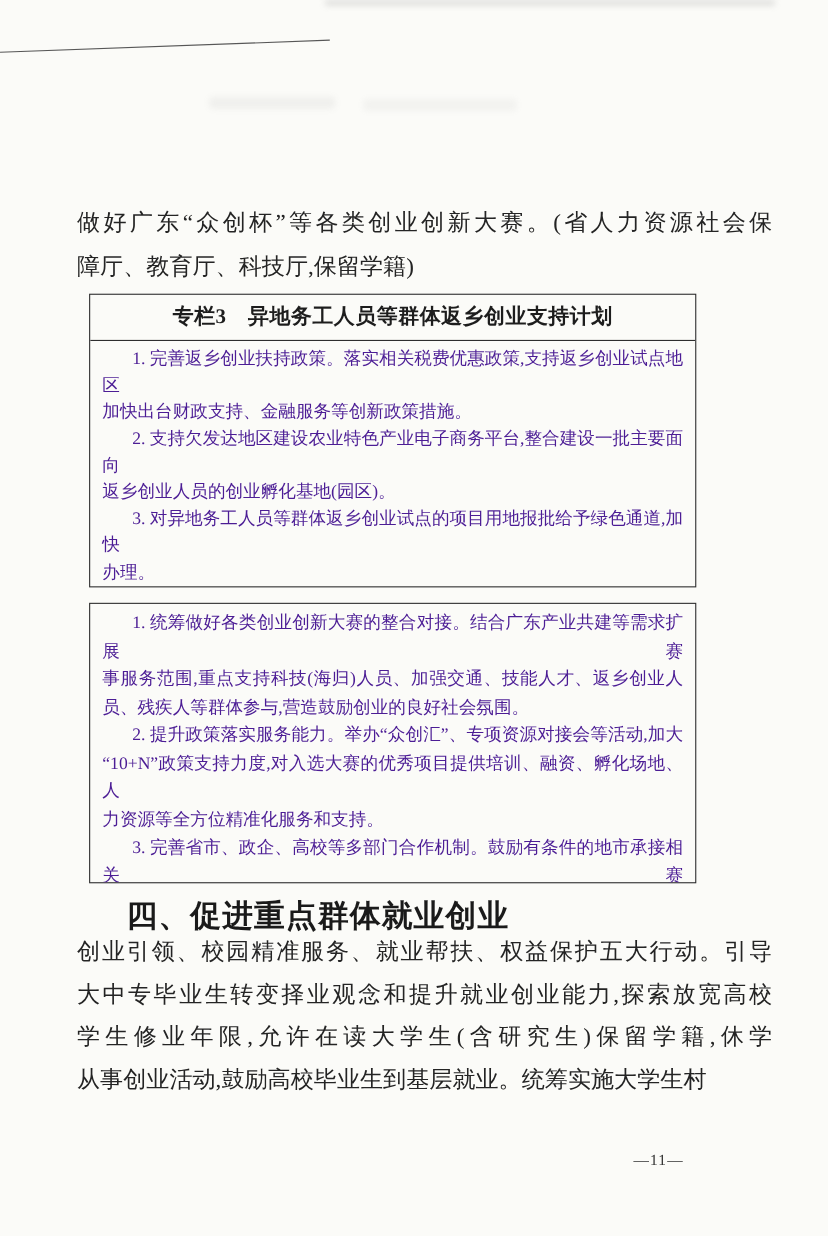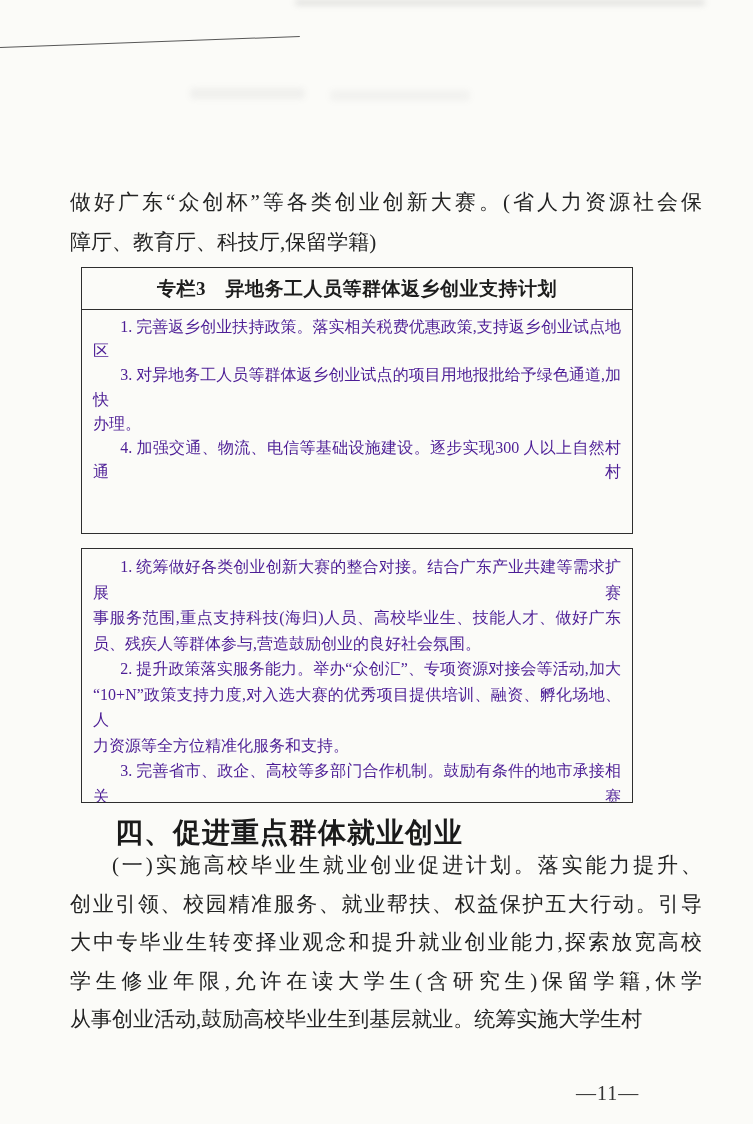--- a/index.html
+++ b/index.html
@@ -58,21 +58,21 @@
     color: #1a1a1a;
   }
 
   .body-para {
     position: absolute; left: 70px; top: 846px; width: 632px;
     font-size: 21px; line-height: 38.5px; color: #242424;
   }
 
   .page-number {
     position: absolute; left: 576px; top: 1048px;
-    font-size: 20px; letter-spacing: 1px; color: #333; margin-top: 34px;
+    font-size: 14px; letter-spacing: 1px; color: #333;
   }
 </style>
 </head>
 <body>
 
 <div class="page">
 
   <div class="scan-line"></div>
   <div class="smudge smudge-top"></div>
   <div class="smudge smudge-a"></div>
@@ -81,53 +81,57 @@
   <div class="intro">
       <div class="tline fill">做好广东“众创杯”等各类创业创新大赛。(省人力资源社会保</div>
       <div class="tline">障厅、教育厅、科技厅,保留学籍)</div>
     </div>
 
   <div class="column-box box3">
     <div class="box-title">专栏3　异地务工人员等群体返乡创业支持计划</div>
     <div class="box-body">
         <div class="bpara">
           <div class="tline fill indent">1. 完善返乡创业扶持政策。落实相关税费优惠政策,支持返乡创业试点地区</div>
+          <div class="tline">加快出台财政支持、金融服务等创新政策措施。</div>
+        </div>
+        <div class="bpara">
+          <div class="tline fill indent">2. 支持欠发达地区建设农业特色产业电子商务平台,整合建设一批主要面向</div>
+          <div class="tline">返乡创业人员的创业孵化基地(园区)。</div>
         </div>
         <div class="bpara">
           <div class="tline fill indent">3. 对异地务工人员等群体返乡创业试点的项目用地报批给予绿色通道,加快</div>
           <div class="tline">办理。</div>
         </div>
         <div class="bpara">
           <div class="tline fill indent">4. 加强交通、物流、电信等基础设施建设。逐步实现300 人以上自然村通村</div>
         </div>
       </div>
   </div>
 
   <div class="column-box box4">
     <div class="box-body">
         <div class="bpara">
           <div class="tline fill indent">1. 统筹做好各类创业创新大赛的整合对接。结合广东产业共建等需求扩展赛</div>
-          <div class="tline fill">事服务范围,重点支持科技(海归)人员、高校毕业生、技能人才、做好广东</div>
+          <div class="tline fill">事服务范围,重点支持科技(海归)人员、加强交通、技能人才、返乡创业人</div>
           <div class="tline">员、残疾人等群体参与,营造鼓励创业的良好社会氛围。</div>
         </div>
         <div class="bpara">
           <div class="tline fill indent">2. 提升政策落实服务能力。举办“众创汇”、专项资源对接会等活动,加大</div>
           <div class="tline fill">“10+N”政策支持力度,对入选大赛的优秀项目提供培训、融资、孵化场地、人</div>
           <div class="tline">力资源等全方位精准化服务和支持。</div>
         </div>
         <div class="bpara">
           <div class="tline fill indent">3. 完善省市、政企、高校等多部门合作机制。鼓励有条件的地市承接相关赛</div>
         </div>
       </div>
   </div>
 
   <div class="section-heading">四、促进重点群体就业创业</div>
 
   <div class="body-para">
-      <div class="tline fill indent">(一)实施高校毕业生就业创业促进计划。落实能力提升、</div>
       <div class="tline fill">创业引领、校园精准服务、就业帮扶、权益保护五大行动。引导</div>
       <div class="tline fill">大中专毕业生转变择业观念和提升就业创业能力,探索放宽高校</div>
       <div class="tline fill">学生修业年限,允许在读大学生(含研究生)保留学籍,休学</div>
       <div class="tline">从事创业活动,鼓励高校毕业生到基层就业。统筹实施大学生村</div>
     </div>
 
   <div class="page-number">—11—</div>
 
 </div>
 

